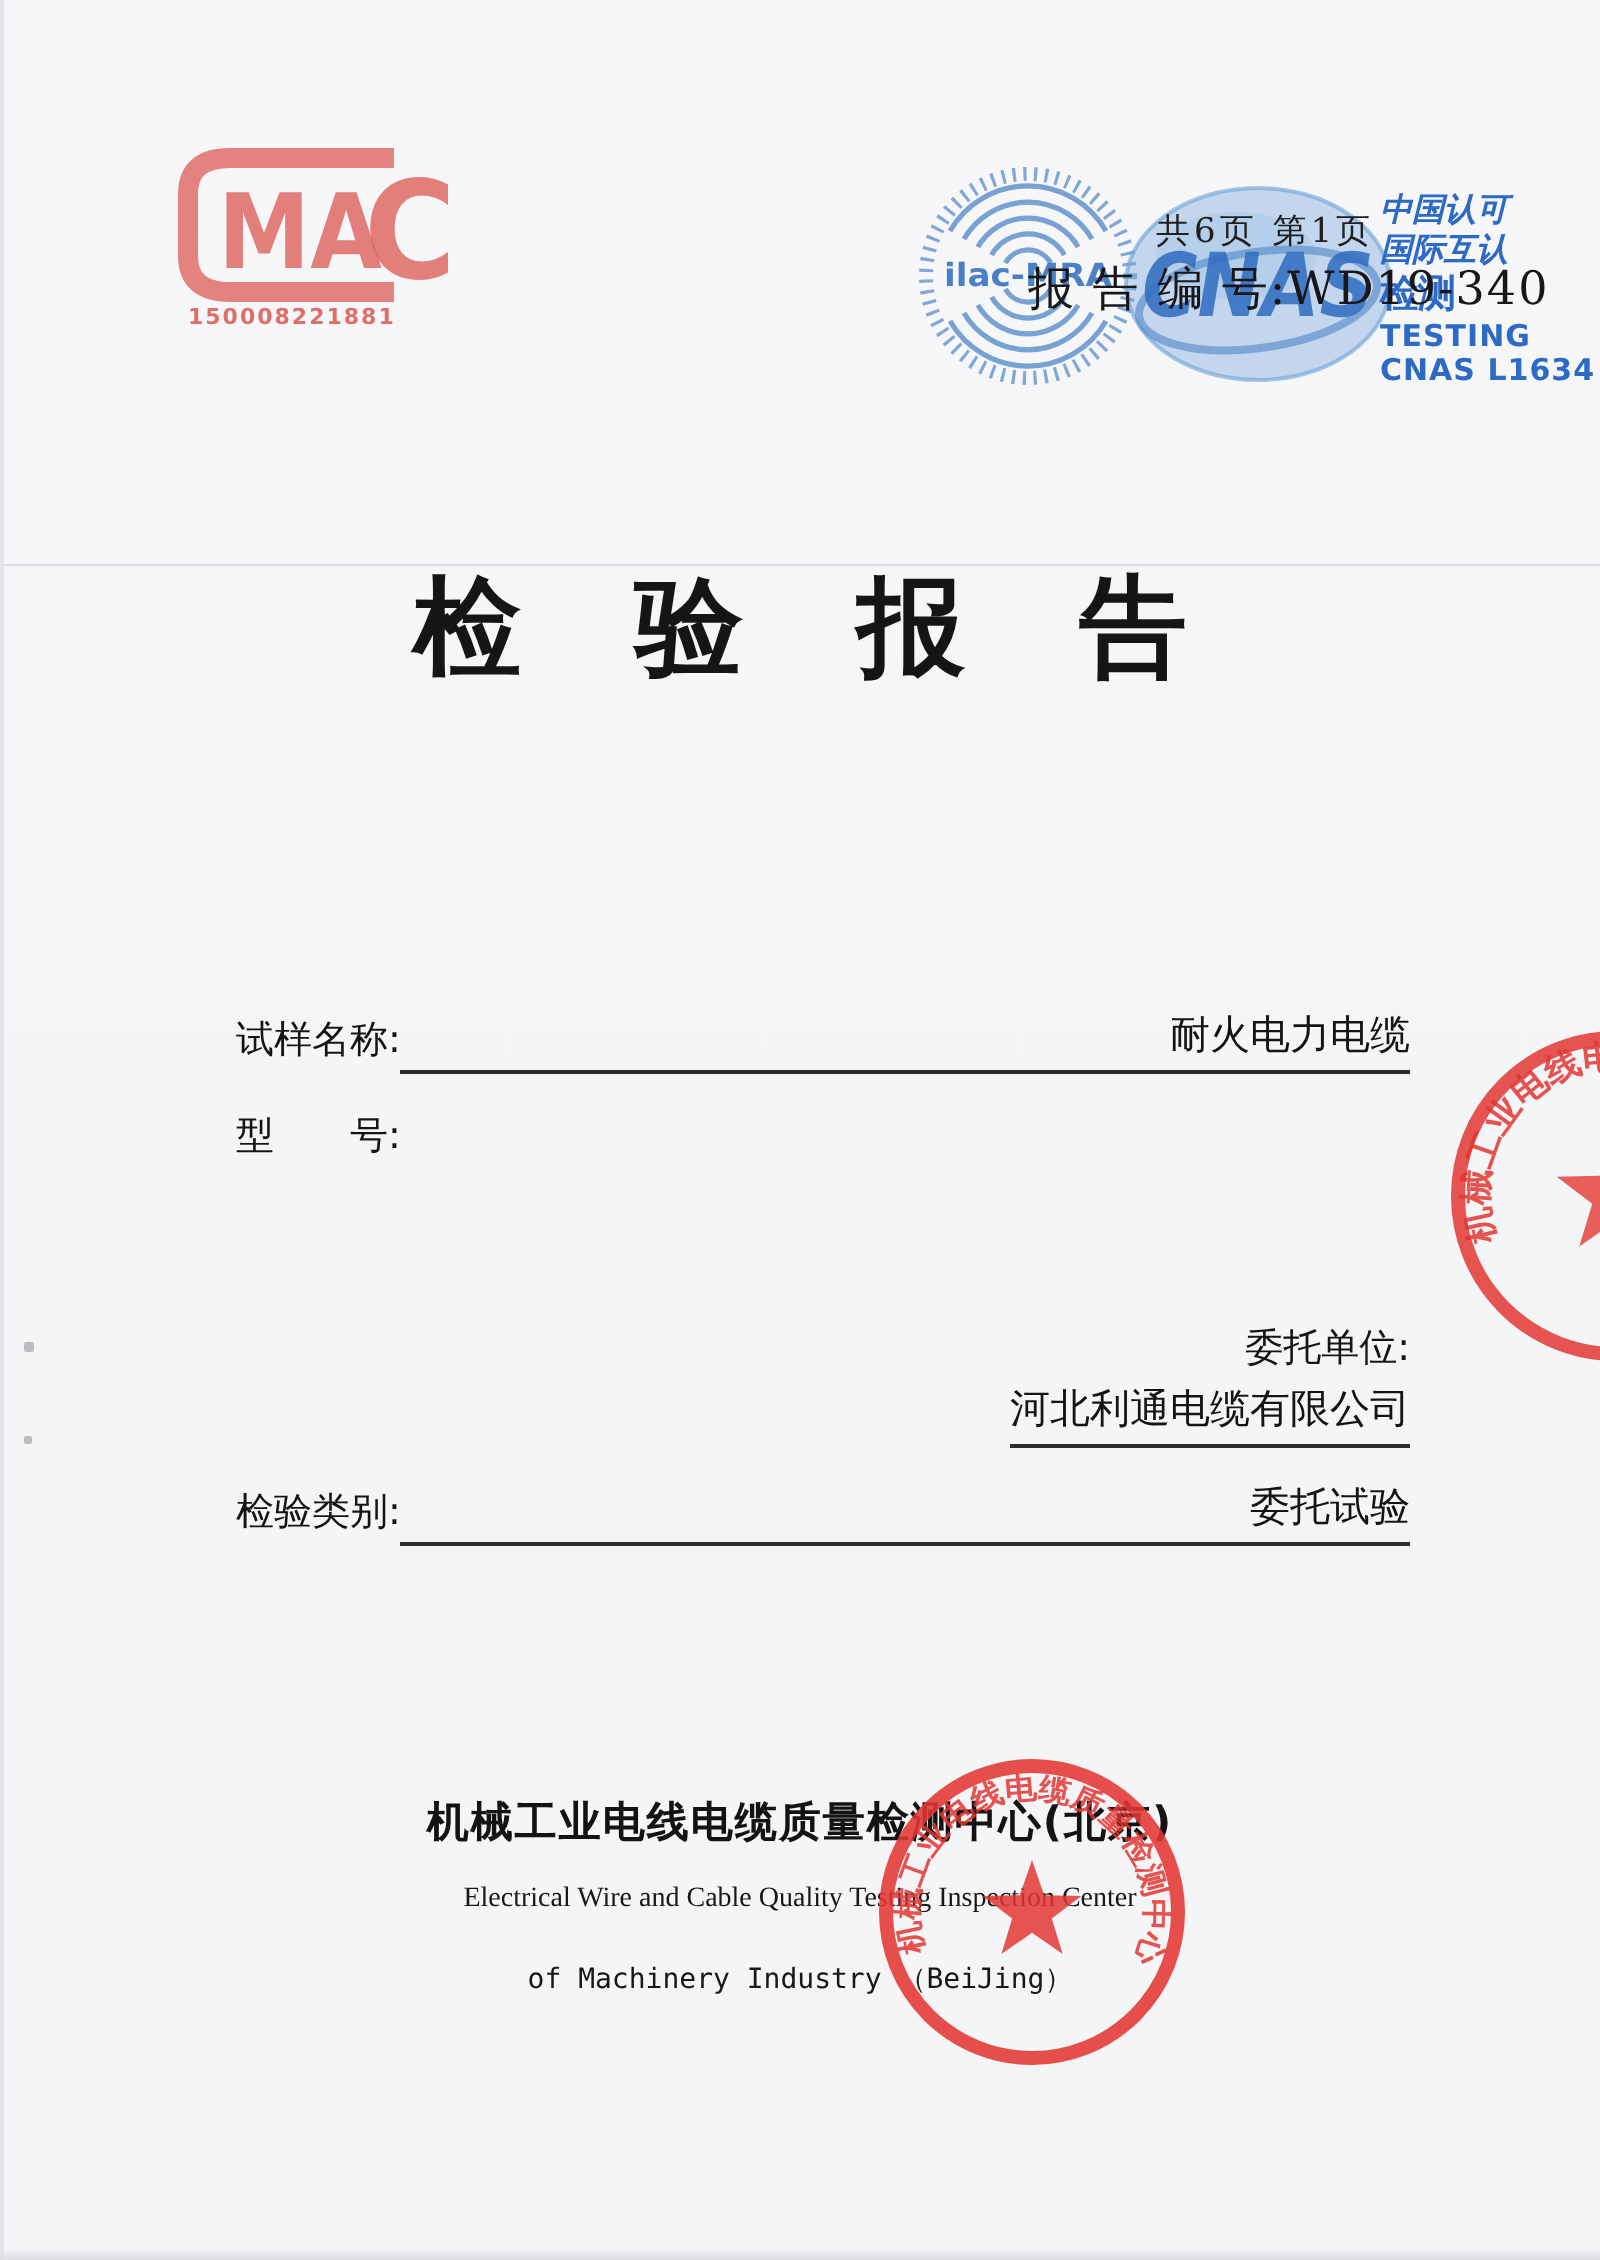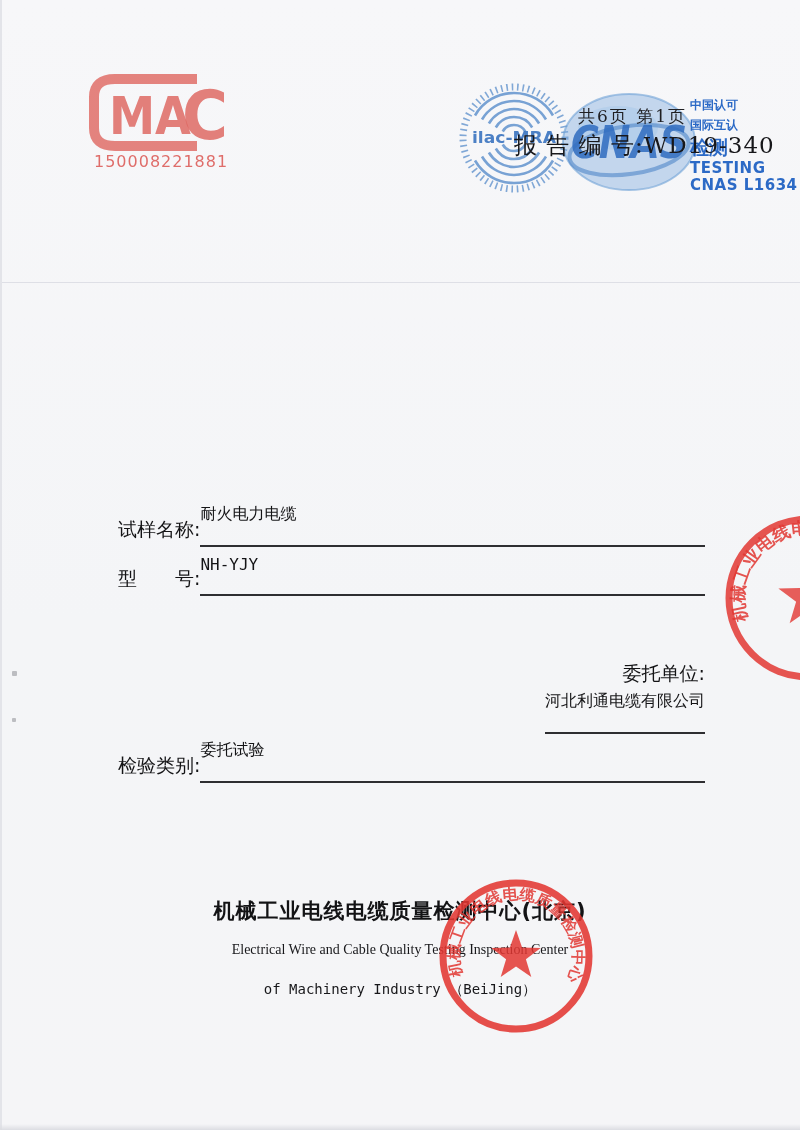--- a/index.html
+++ b/index.html
@@ -12,48 +12,48 @@
   .abs { position:absolute; }
 
   
   .scan-hline { left:0; top:282px; width:800px; height:1px; background:#dcdde3; opacity:.9; }
   .scan-left-edge { left:0; top:0; width:2px; height:1130px; background:#e3e4e9; }
   .scan-bottom-edge { left:0; bottom:0; width:800px; height:6px;
     background:linear-gradient(180deg, rgba(0,0,0,0), #dcdde2); }
   .speck { background:#8e8e96; opacity:.55; border-radius:1px; }
 
   
-  .cma-number { left:94px; top:152px; font-size:16px; letter-spacing:1px;
-    color:#dd5f5b; font-weight:normal; opacity:.9; }
+  .cma-number { left:94px; top:152px; font-size:11px; letter-spacing:1px;
+    color:#dd5f5b; font-weight:bold; opacity:.9; }
 
   
   .accred { left:690px; top:95px; color:#2c6ac6; font-weight:bold; text-align:left; }
-  .accred .zh1 { font-size:12px; line-height:20px; }
+  .accred .zh1 { font-size:16px; line-height:20px;font-style:italic; }
   .accred .zh2 { font-size:19px; line-height:25px; }
   .accred .en  { font-size:15px; line-height:17px; letter-spacing:.5px; }
 
   
   .pages-line { left:578px; top:108px; font-family:"DejaVu Serif", serif;
     font-size:17px; color:#1f1f22; letter-spacing:2px; line-height:1; }
   .report-line { left:514px; top:134px; font-family:"DejaVu Serif", serif;
     font-size:23px; color:#17171a; letter-spacing:1px; line-height:1; white-space:nowrap; }
 
   
   .title-zh { left:0; top:284px; width:800px; text-align:center;
     font-family:"DejaVu Serif", serif; font-weight:bold; font-size:54px;
     color:#151518; letter-spacing:57px; padding-left:57px; line-height:1.1; white-space:nowrap; }
   .title-en { left:0; top:366px; width:800px; text-align:center;
     font-family:"DejaVu Serif", serif; font-weight:bold; font-size:39px;
     color:#151518; letter-spacing:1px; line-height:1.05; }
 
   
   .field-row { left:118px; right:95px; display:flex; align-items:flex-end; }
   .field-label { font-size:19px; color:#141416; padding-bottom:4px; white-space:pre; flex:0 0 auto; }
-  .field-line { flex:1 1 auto; border-bottom:2px solid #2e2e31; text-align:left;
-    padding-bottom:20px; font-size:16px; color:#141416; min-height:30px; }
+  .field-line { flex:1 1 auto; border-bottom:2px solid #2e2e31; text-align:right;
+    padding-bottom:4px; font-size:20px; color:#141416; min-height:30px; }
   .mono { font-family:"DejaVu Sans Mono", monospace; }
 
   
   .org-zh { left:0; top:897px; width:800px; text-align:center; font-size:21px;
     font-weight:bold; color:#131315; letter-spacing:1px; }
   .org-en1 { left:0; top:942px; width:800px; text-align:center;
     font-family:Liberation Serif, serif; font-size:14px; color:#17171a; }
   .org-en2 { left:0; top:981px; width:800px; text-align:center;
     font-family:"DejaVu Sans Mono", monospace; font-size:14px; color:#17171a; }
 
@@ -106,28 +106,28 @@
     <div class="zh1">中国认可</div>
     <div class="zh1">国际互认</div>
     <div class="zh2">检测</div>
     <div class="en">TESTING</div>
     <div class="en">CNAS L1634</div>
   </div>
 
   <div class="abs pages-line">共6页  第1页</div>
   <div class="abs report-line">报 告 编 号:WD19-340</div>
 
+  <div class="abs title-zh">检验报告</div>
 
   <div class="abs field-row" style="top:504px;">
     <span class="field-label">试样名称:</span>
     <span class="field-line">耐火电力电缆</span>
   </div>
   <div class="abs field-row" style="top:555px;">
     <span class="field-label">型　　号:</span>
-    <span class="field-line mono">NH-YJY</span>
   </div>
   <div class="abs field-row" style="top:661px;flex-direction:column;">
     <span class="field-label">委托单位:</span>
     <span class="field-line">河北利通电缆有限公司</span>
   </div>
   <div class="abs field-row" style="top:740px;">
     <span class="field-label">检验类别:</span>
     <span class="field-line">委托试验</span>
   </div>
 

